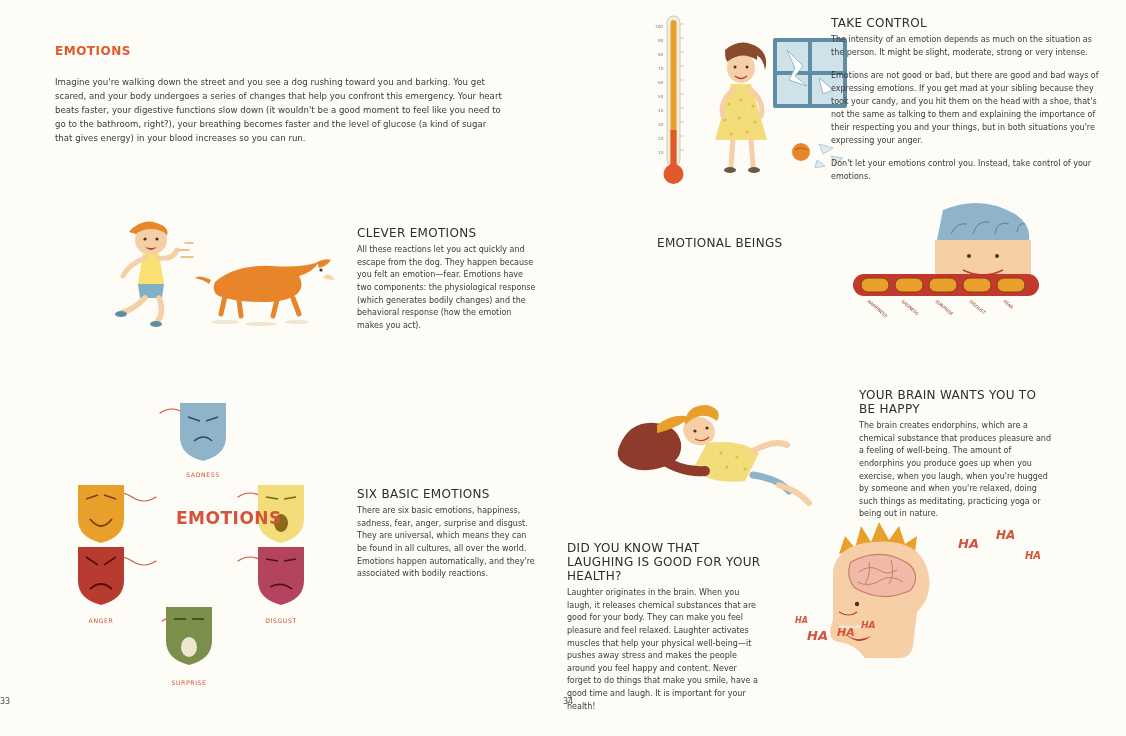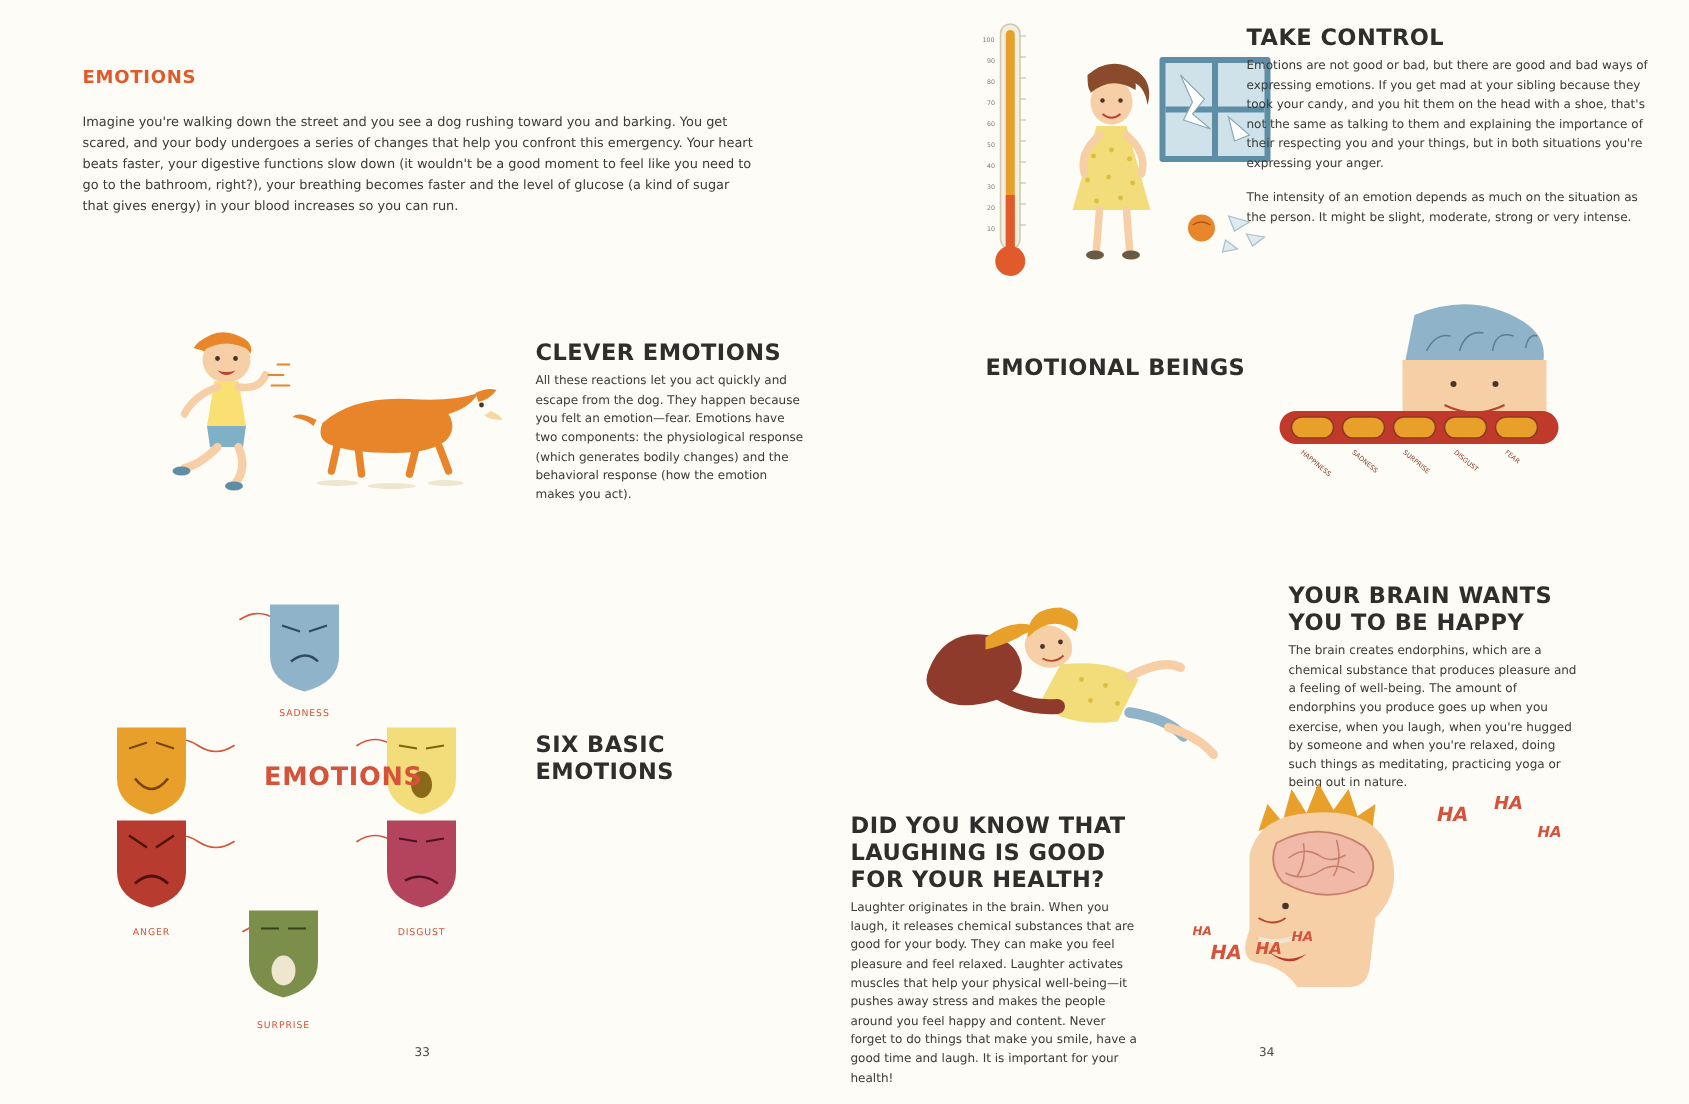--- a/index.html
+++ b/index.html
@@ -29,40 +29,39 @@
     margin:0 0 18px 0;
   }
   .intro{
     font-size:8.6px;
     line-height:1.62;
     color:#3a3a38;
     width:450px;
     margin:0;
   }
   .sec-title{
-    font-size:15px;
-    font-weight:bold;
+    font-size:12px;
+    font-weight:normal;
     color:#2e2e2c;
     letter-spacing:.3px;
     margin:0 0 4px 0;
     text-transform:uppercase;
   }
   .sec-body{
     font-size:8px;
     line-height:1.58;
     color:#3a3a38;
     margin:0;
   }
   .para{font-size:8px;line-height:1.62;color:#3a3a38;margin:0 0 10px 0;}
   .pagenum{
     position:absolute;
     bottom:30px;
     width:100%;
     left:0;
-    text-align:center;
     font-size:8px;
     color:#4a4a48;
   }
   .block{position:absolute;}
   .cap{
     font-size:6.2px;
     color:#d4533a;
     text-align:center;
     letter-spacing:.6px;
   }
@@ -198,20 +197,21 @@
           <ellipse cx="23" cy="40" rx="8" ry="10" fill="#efe6cf"></ellipse>
         </g>
         <text class="cap" x="139" y="300" text-anchor="middle" fill="#d4533a" font-size="6.2" font-family="DejaVu Sans">SURPRISE</text>
       </svg>
     </div>
 
     <div class="block emotions-word" style="left:176px;top:508px;">EMOTIONS</div>
 
     <div class="block" style="left:357px;top:487px;width:180px;">
       <p class="sec-title">SIX BASIC EMOTIONS</p>
+      <p class="sec-body">There are six basic emotions, happiness, sadness, fear, anger, surprise and disgust. They are universal, which means they can be found in all cultures, all over the world. Emotions happen automatically, and they're associated with bodily reactions.</p>
     </div>
 
     <div class="pagenum">33</div>
   </div>
 
   <div class="page right">
 
     <div class="block" style="left:70px;top:10px;">
       <svg width="250" height="210" viewBox="0 0 250 210">
 
@@ -279,22 +279,23 @@
         <g fill="#dfeaf0" stroke="#a8bfc9" stroke-width=".8">
           <path d="M186 134 l14 4 l-10 6z"></path>
           <path d="M198 146 l12 2 l-8 6z"></path>
           <path d="M184 150 l8 6 l-10 2z"></path>
         </g>
       </svg>
     </div>
 
     <div class="block" style="left:268px;top:16px;width:268px;">
       <p class="sec-title">TAKE CONTROL</p>
+      <p class="para">The intensity of an emotion depends as much on the situation as the person. It might be slight, moderate, strong or very intense.</p>
       <p class="para">Emotions are not good or bad, but there are good and bad ways of expressing emotions. If you get mad at your sibling because they took your candy, and you hit them on the head with a shoe, that's not the same as talking to them and explaining the importance of their respecting you and your things, but in both situations you're expressing your anger.</p>
-      <p class="para">The intensity of an emotion depends as much on the situation as the person. It might be slight, moderate, strong or very intense.</p>
+      <p class="para">Don't let your emotions control you. Instead, take control of your emotions.</p>
     </div>
 
     <div class="block" style="left:84px;top:236px;width:195px;margin-left:10px;">
       <p class="sec-title">EMOTIONAL BEINGS</p>
     </div>
 
     <div class="block" style="left:272px;top:196px;">
       <svg width="250" height="160" viewBox="0 0 250 160">
 
         <path d="M108 14 q38 -16 72 4 q16 10 14 26 l-92 0 z" fill="#8fb3c9"></path>

